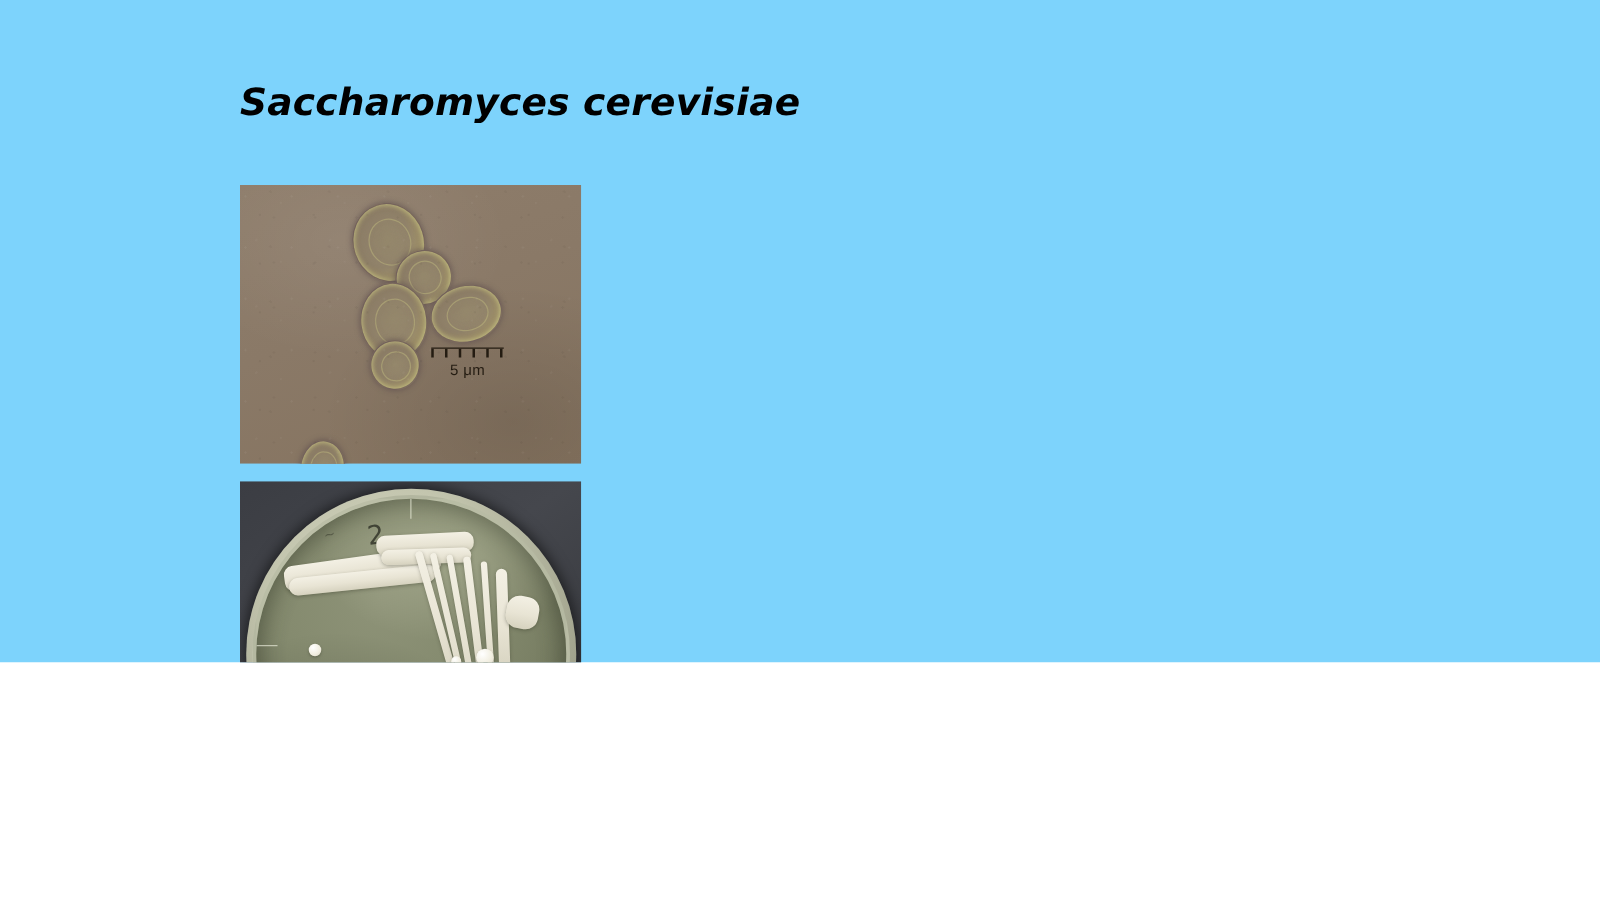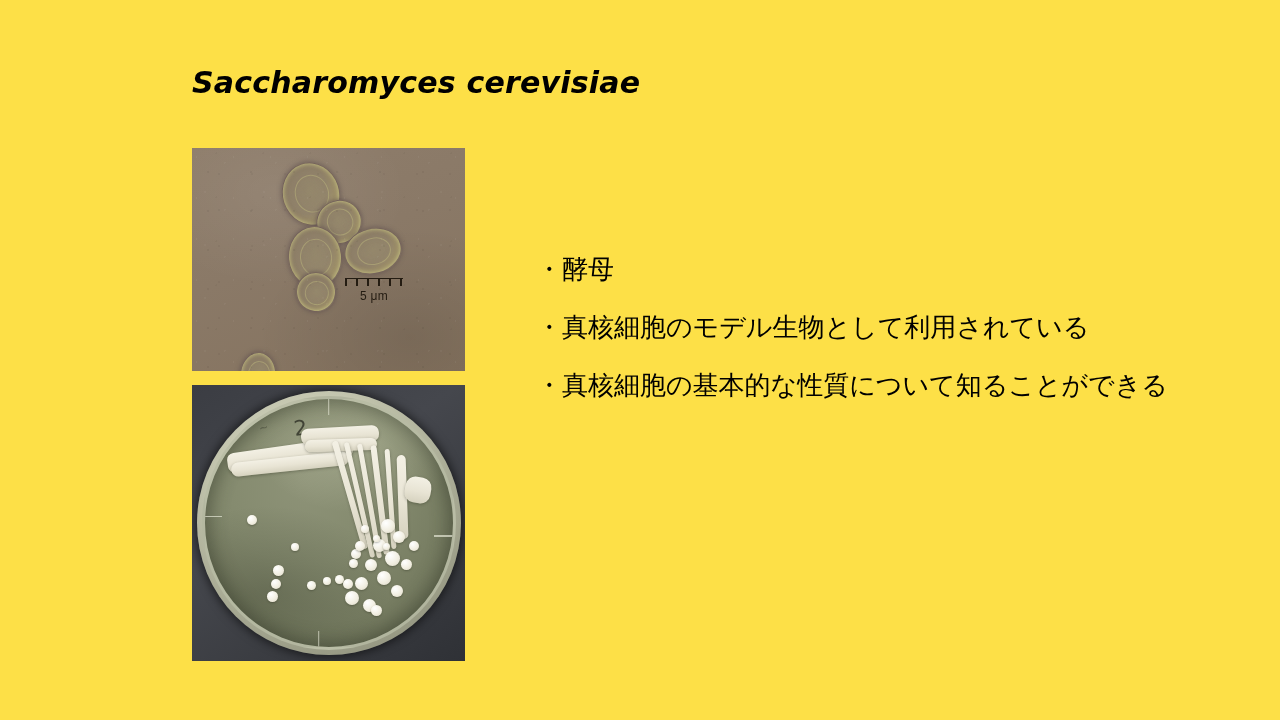--- a/index.html
+++ b/index.html
@@ -8,22 +8,22 @@
     padding: 0;
     background: #ffffff;
   }
   body {
     font-family: "Liberation Sans", "DejaVu Sans", sans-serif;
     color: #000000;
   }
   #slide {
     position: relative;
     width: 1280px;
-    height: 720px;
-    background: #fde047;
+    height: 530px;
+    background: #7dd3fc;
     overflow: hidden;
   }
 
   
   #slide-title {
     position: absolute;
     left: 192px;
     top: 66px;
     font-family: "DejaVu Sans", "Liberation Sans", sans-serif;
     font-size: 30px;
@@ -320,19 +320,14 @@
       <div class="colony" style="left:118px; top:178px; width:8px; height:8px;"></div>
       <div class="colony" style="left:138px; top:180px; width:10px; height:10px;"></div>
       <div class="colony" style="left:144px; top:160px; width:9px; height:9px;"></div>
       <div class="colony" style="left:150px; top:142px; width:10px; height:10px;"></div>
       <div class="colony" style="left:156px; top:126px; width:8px; height:8px;"></div>
       <div class="colony" style="left:168px; top:136px; width:7px; height:7px;"></div>
       <div class="colony" style="left:178px; top:144px; width:7px; height:7px;"></div>
     </div>
   </div>
 
-  <div id="bullet-list">
-    <div class="bullet-line">・酵母</div>
-    <div class="bullet-line">・真核細胞のモデル生物として利用されている</div>
-    <div class="bullet-line">・真核細胞の基本的な性質について知ることができる</div>
-  </div>
 
 </div>
 
 </body></html>

